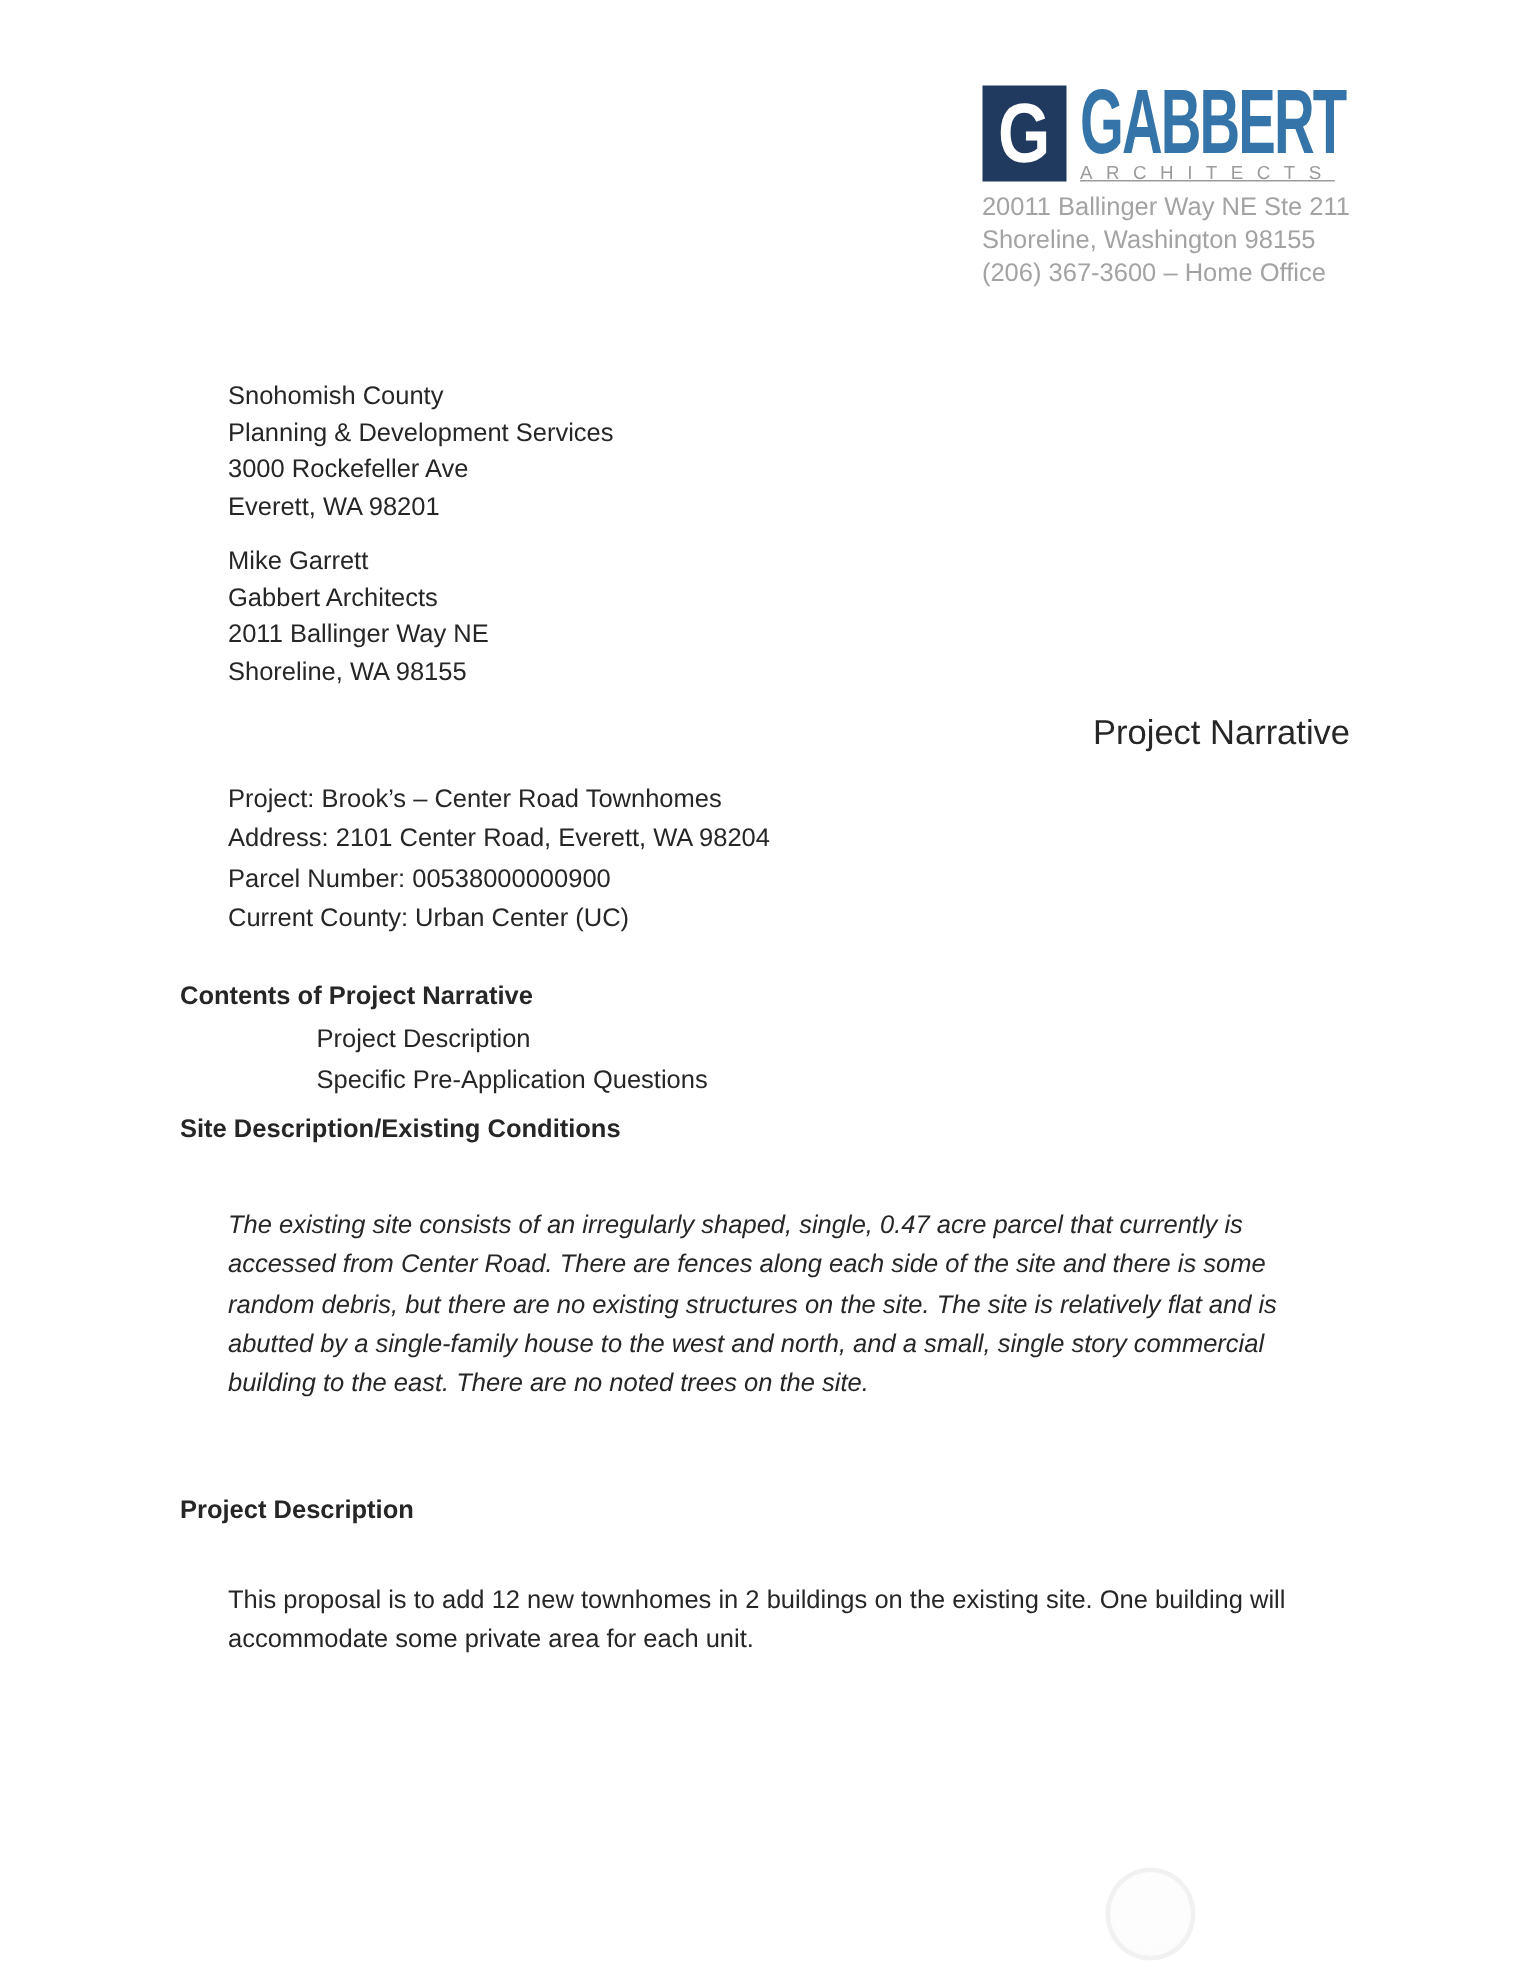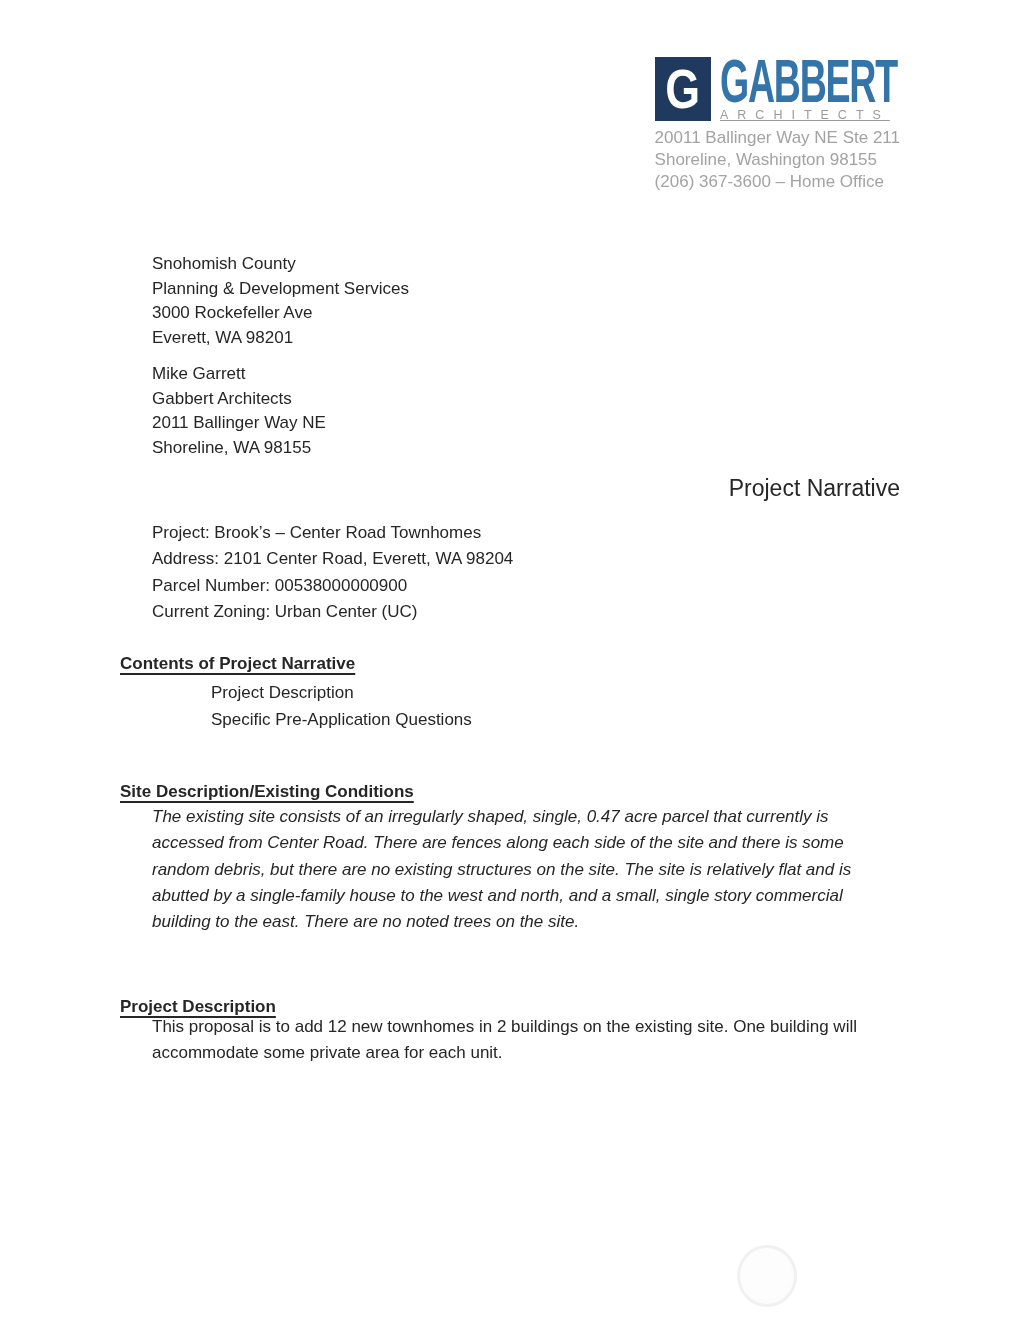--- a/index.html
+++ b/index.html
@@ -92,32 +92,31 @@
     white-space: nowrap;
   }
 
   .project-info { top: 520px; line-height: 26.3px; }
 
   .section-heading {
     position: absolute;
     left: 120px;
     font-size: 17px;
     font-weight: bold;
-    text-decoration: underline;
     text-decoration-thickness: 1.5px;
     text-underline-offset: 4px;
     white-space: nowrap;
   }
   .contents-heading { top: 654px; }
   .contents-items   { top: 680px; left: 179px; line-height: 26.6px; }
-  .site-heading     { top: 782px; text-align: right; }
+  .site-heading     { top: 743px; text-align: right; }
   .para             { line-height: 26.3px; }
   .site-para        { top: 804px; font-style: italic; }
   .projdesc-heading { top: 997px; }
-  .projdesc-para    { top: 1014px; }
+  .projdesc-para    { top: 1054px; }
 
   
   .watermark-circle {
     position: absolute;
     left: 737px;
     top: 1245px;
     width: 60px;
     height: 62px;
     border-radius: 50%;
     border: 3px solid #f1f1f1;
@@ -158,21 +157,21 @@
     <div>2011 Ballinger Way NE</div>
     <div>Shoreline, WA 98155</div>
   </div>
 
   <div class="doc-title">Project Narrative</div>
 
   <div class="block project-info">
     <div>Project: Brook’s – Center Road Townhomes</div>
     <div>Address: 2101 Center Road, Everett, WA 98204</div>
     <div>Parcel Number: 00538000000900</div>
-    <div>Current Zoning: Urban Center (UC)</div>
+    <div>Current County: Urban Center (UC)</div>
   </div>
 
   <div class="section-heading contents-heading">Contents of Project Narrative</div>
   <div class="block contents-items">
     <div>Project Description</div>
     <div>Specific Pre-Application Questions</div>
   </div>
 
   <div class="section-heading site-heading">Site Description/Existing Conditions</div>
   <div class="block para site-para">

